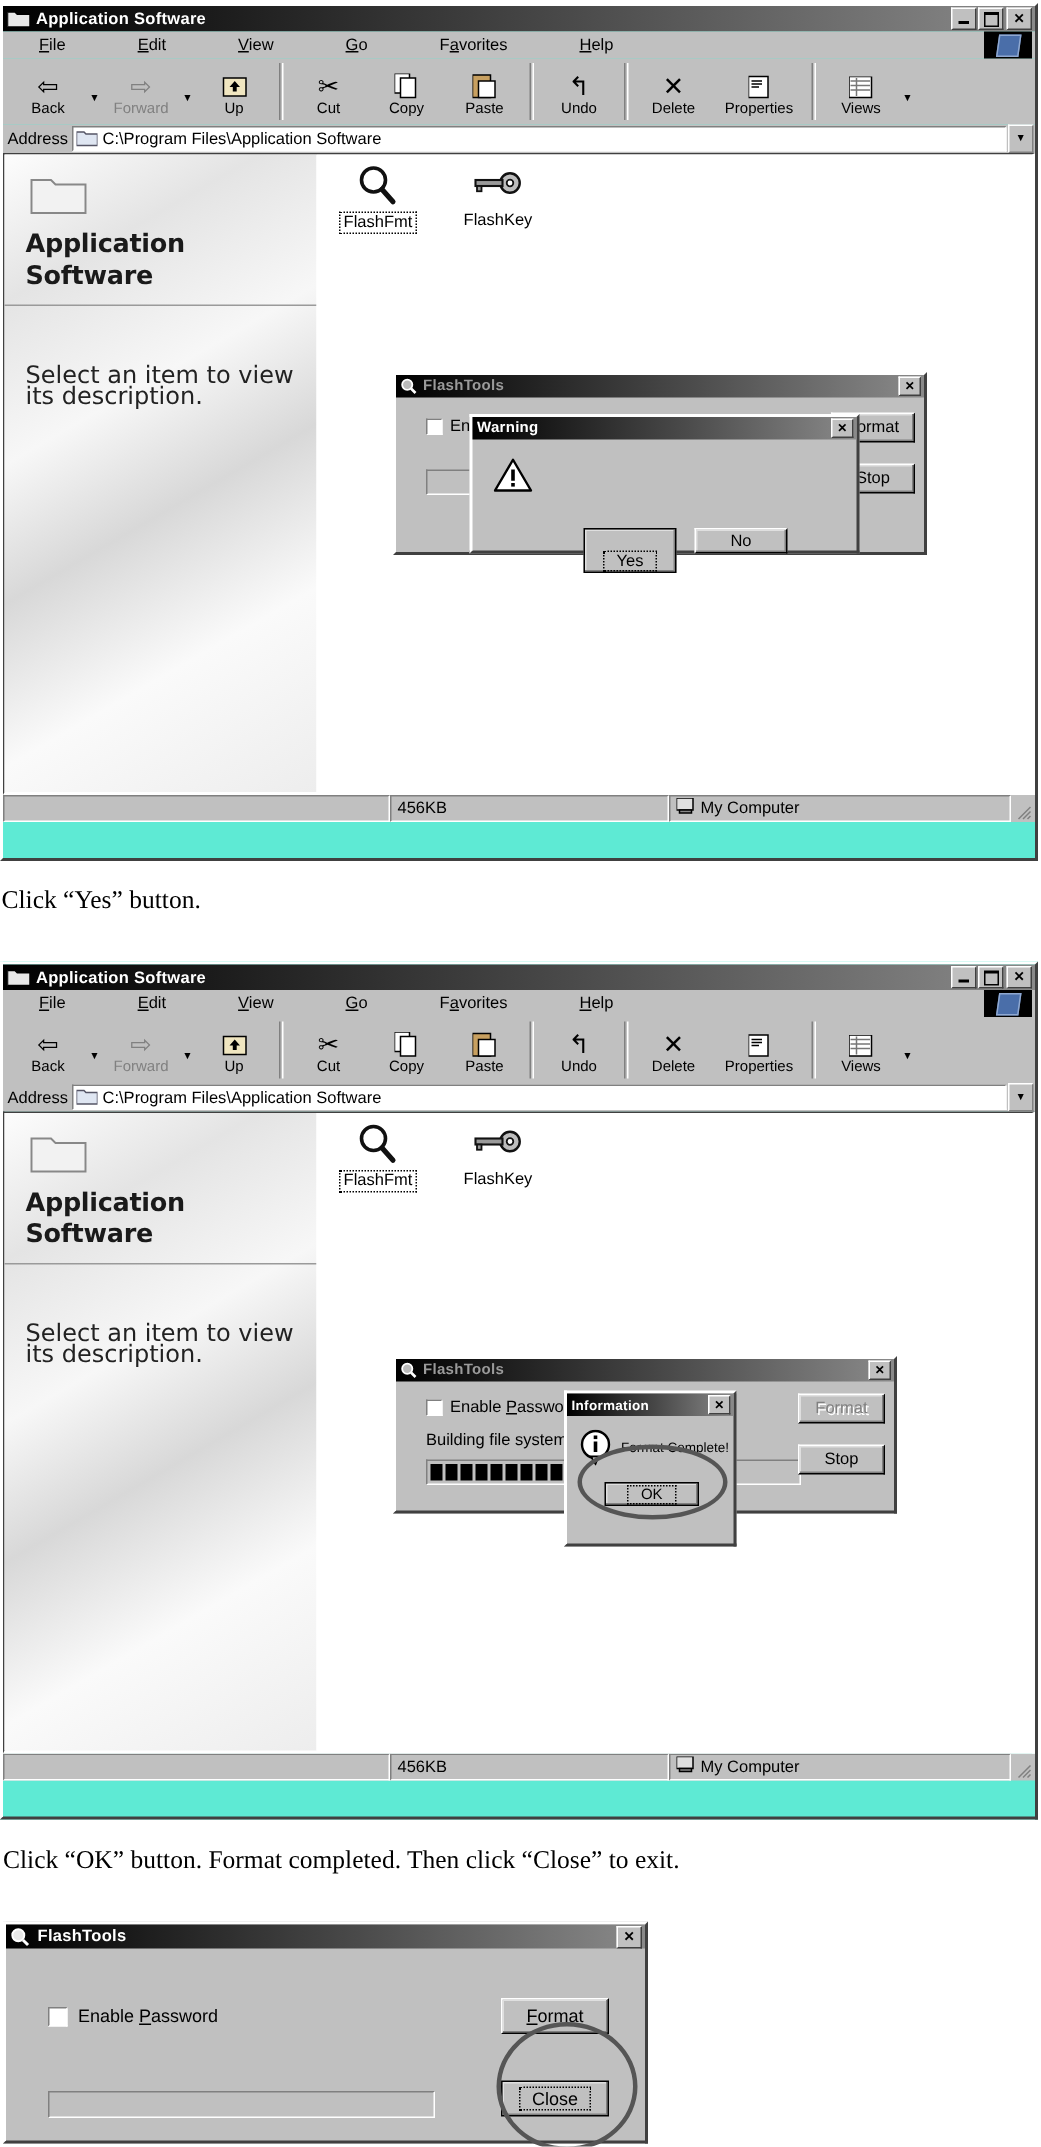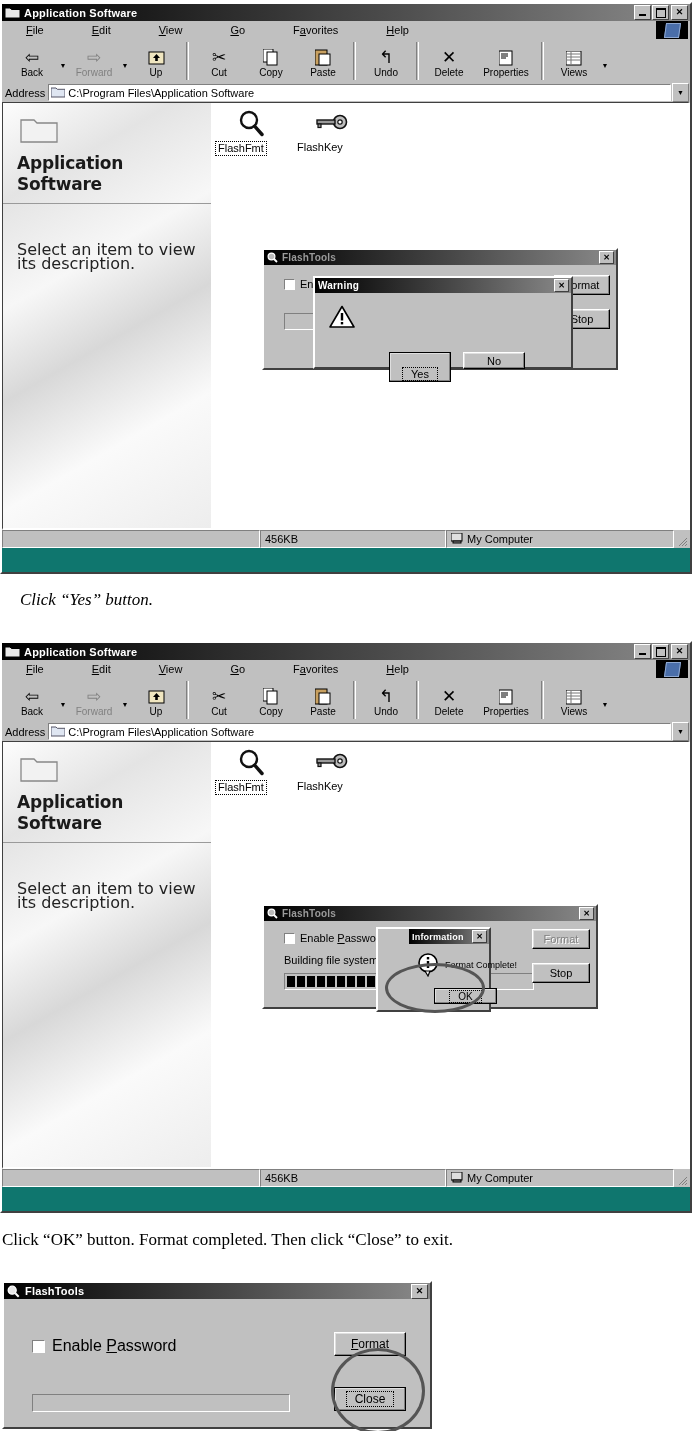--- a/index.html
+++ b/index.html
@@ -1,20 +1,20 @@
 <!DOCTYPE html>
 <html><head>
 <meta charset="utf-8">
 <style>
   html,body{margin:0;padding:0;background:#fff;}
   body{width:694px;height:1431px;position:relative;
        font-family:"Liberation Serif", serif;color:#000;}
 
   
-  .win{position:absolute;background:#0f766e;box-sizing:border-box;}
+  .win{position:absolute;background:#5eead4;box-sizing:border-box;}
   .outset{border-top:2px solid #fff;border-left:2px solid #fff;
           border-right:2px solid #404040;border-bottom:2px solid #404040;}
   .inset{border-top:2px solid #404040;border-left:2px solid #404040;
          border-right:2px solid #fff;border-bottom:2px solid #fff;}
   .thin-inset{border-top:1px solid #808080;border-left:1px solid #808080;
               border-right:1px solid #fff;border-bottom:1px solid #fff;}
   .thin-outset{border-top:1px solid #fff;border-left:1px solid #fff;
                border-right:1px solid #808080;border-bottom:1px solid #808080;}
 
   .titlebar{height:17px;background:linear-gradient(90deg,#000 0%,#4a4a4a 55%,#8a8a8a 100%);
@@ -63,21 +63,21 @@
   .leftpane{width:208px;flex:none;position:relative;
             background:linear-gradient(150deg,#fdfdfd 0%,#e4e4e4 18%,#f7f7f7 38%,#d8d8d8 55%,#fafafa 75%,#ededed 100%);}
   .lp-folder{position:absolute;left:16px;top:12px;width:40px;height:30px;}
   .lp-title{position:absolute;left:14px;top:50px;width:190px;
             font-family:"DejaVu Sans",sans-serif;font-weight:bold;font-size:17px;
             line-height:21px;color:#1a1a1a;letter-spacing:-.2px;}
   .lp-rule{position:absolute;left:0;top:100px;width:208px;height:1px;background:#9a9a9a;}
   .lp-desc{position:absolute;left:14px;top:140px;width:180px;
            font-family:"DejaVu Sans",sans-serif;font-size:16px;line-height:14px;color:#222;}
   .rightpane{flex:1;background:#fff;position:relative;}
-  .deskicon{position:absolute;width:74px;
+  .deskicon{position:absolute;width:74px;text-align:center;
             font-family:"Liberation Sans",sans-serif;font-size:11px;color:#000;}
   .deskicon .iglyph{height:34px;display:flex;align-items:center;justify-content:center;}
   .deskicon .ilabel{display:inline-block;padding:0 2px;line-height:13px;}
   .deskicon.sel .ilabel{border:1px dotted #000;}
   .statusbar{height:18px;background:#c0c0c0;display:flex;align-items:stretch;
              font-family:"Liberation Sans",sans-serif;font-size:11px;box-sizing:border-box;}
   .sb-cell{display:flex;align-items:center;padding:0 4px;box-sizing:border-box;
            border-top:1px solid #808080;border-left:1px solid #808080;
            border-right:1px solid #fff;border-bottom:1px solid #fff;}
   .sb-grip{width:14px;display:flex;align-items:flex-end;justify-content:flex-end;padding:0 2px 1px 0;}
@@ -331,21 +331,21 @@
     </div>
     <div class="btn default" style="position:absolute;left:74px;top:59px;width:62px;height:30px;align-items:flex-end;">
       <span class="focus">Yes</span>
     </div>
     <div class="btn" style="position:absolute;left:148px;top:59px;width:62px;height:17px;">
       <span>No</span>
     </div>
   </div>
 </div>
 
-<div class="caption" style="left:20px;top:590px;font-style:italic;">Click “Yes” button.</div>
+<div class="caption" style="left:1px;top:590px;">Click “Yes” button.</div>
 
 <div class="win outset explorer" style="left:0;top:641px;width:692px;height:572px;">
 
   <div class="titlebar">
     <span style="margin-right:4px;display:flex;">
       <svg width="15" height="12" viewBox="0 0 15 12">
           <path d="M0 1h5l1.5 1.5H15V11H0z" fill="#e8e8e8" stroke="#000" stroke-width="1"></path>
         </svg>
     </span>
     <span class="tb-title">Application Software</span>
@@ -556,21 +556,21 @@
     </div>
     <div class="btn dis" style="position:absolute;left:268px;top:8px;width:58px;height:20px;">
       <span>Format</span>
     </div>
     <div class="btn" style="position:absolute;left:268px;top:42px;width:58px;height:20px;">
       <span>Stop</span>
     </div>
   </div>
 </div>
 
-<div class="dlg outset" style="left:376px;top:927px;width:115px;height:85px;padding-left:31px;">
+<div class="dlg outset" style="left:376px;top:927px;width:115px;height:104px;">
   <div class="titlebar small">
     <span class="tb-title" style="font-size:9px">Information</span>
     <span class="dlg-x">✕</span>
   </div>
   <div style="position:relative;height:100%;">
     <div style="position:absolute;left:8px;top:9px;">
       <svg width="22" height="24" viewBox="0 0 22 24">
         <circle cx="11" cy="10" r="9" fill="#fff" stroke="#000" stroke-width="1.6"></circle>
         <rect x="9.8" y="8" width="2.4" height="7" fill="#000"></rect>
         <rect x="9.8" y="4" width="2.4" height="2.4" fill="#000"></rect>
@@ -594,21 +594,21 @@
           <circle cx="5.2" cy="5.2" r="4" fill="#e8e8e8" stroke="#fff" stroke-width="1.3"></circle>
           <path d="M8.3 8.3l3.4 3.4" stroke="#fff" stroke-width="2"></path>
         </svg>
     </span>
     <span class="tb-title">FlashTools</span>
     <span class="dlg-x" style="width:15px;height:13px;font-size:9px">✕</span>
   </div>
   <div style="position:relative;height:100%;">
     <div style="position:absolute;left:28px;top:38px;display:flex;align-items:center;gap:7px;">
       <span class="chk" style="width:13px;height:13px"></span>
-      <span class="lbl" style="font-size:16px">Enable <u>P</u>assword</span>
+      <span class="lbl" style="font-size:12px">Enable <u>P</u>assword</span>
     </div>
     <div class="progress" style="left:28px;top:95px;position:absolute;width:258px;height:18px;"></div>
     <div class="btn" style="position:absolute;left:330px;top:33px;width:72px;height:24px;font-size:12px;">
       <span><u>F</u>ormat</span>
     </div>
     <div class="btn default" style="position:absolute;left:330px;top:88px;width:72px;height:24px;font-size:12px;">
       <span class="focus">Close</span>
     </div>
   </div>
 </div>

